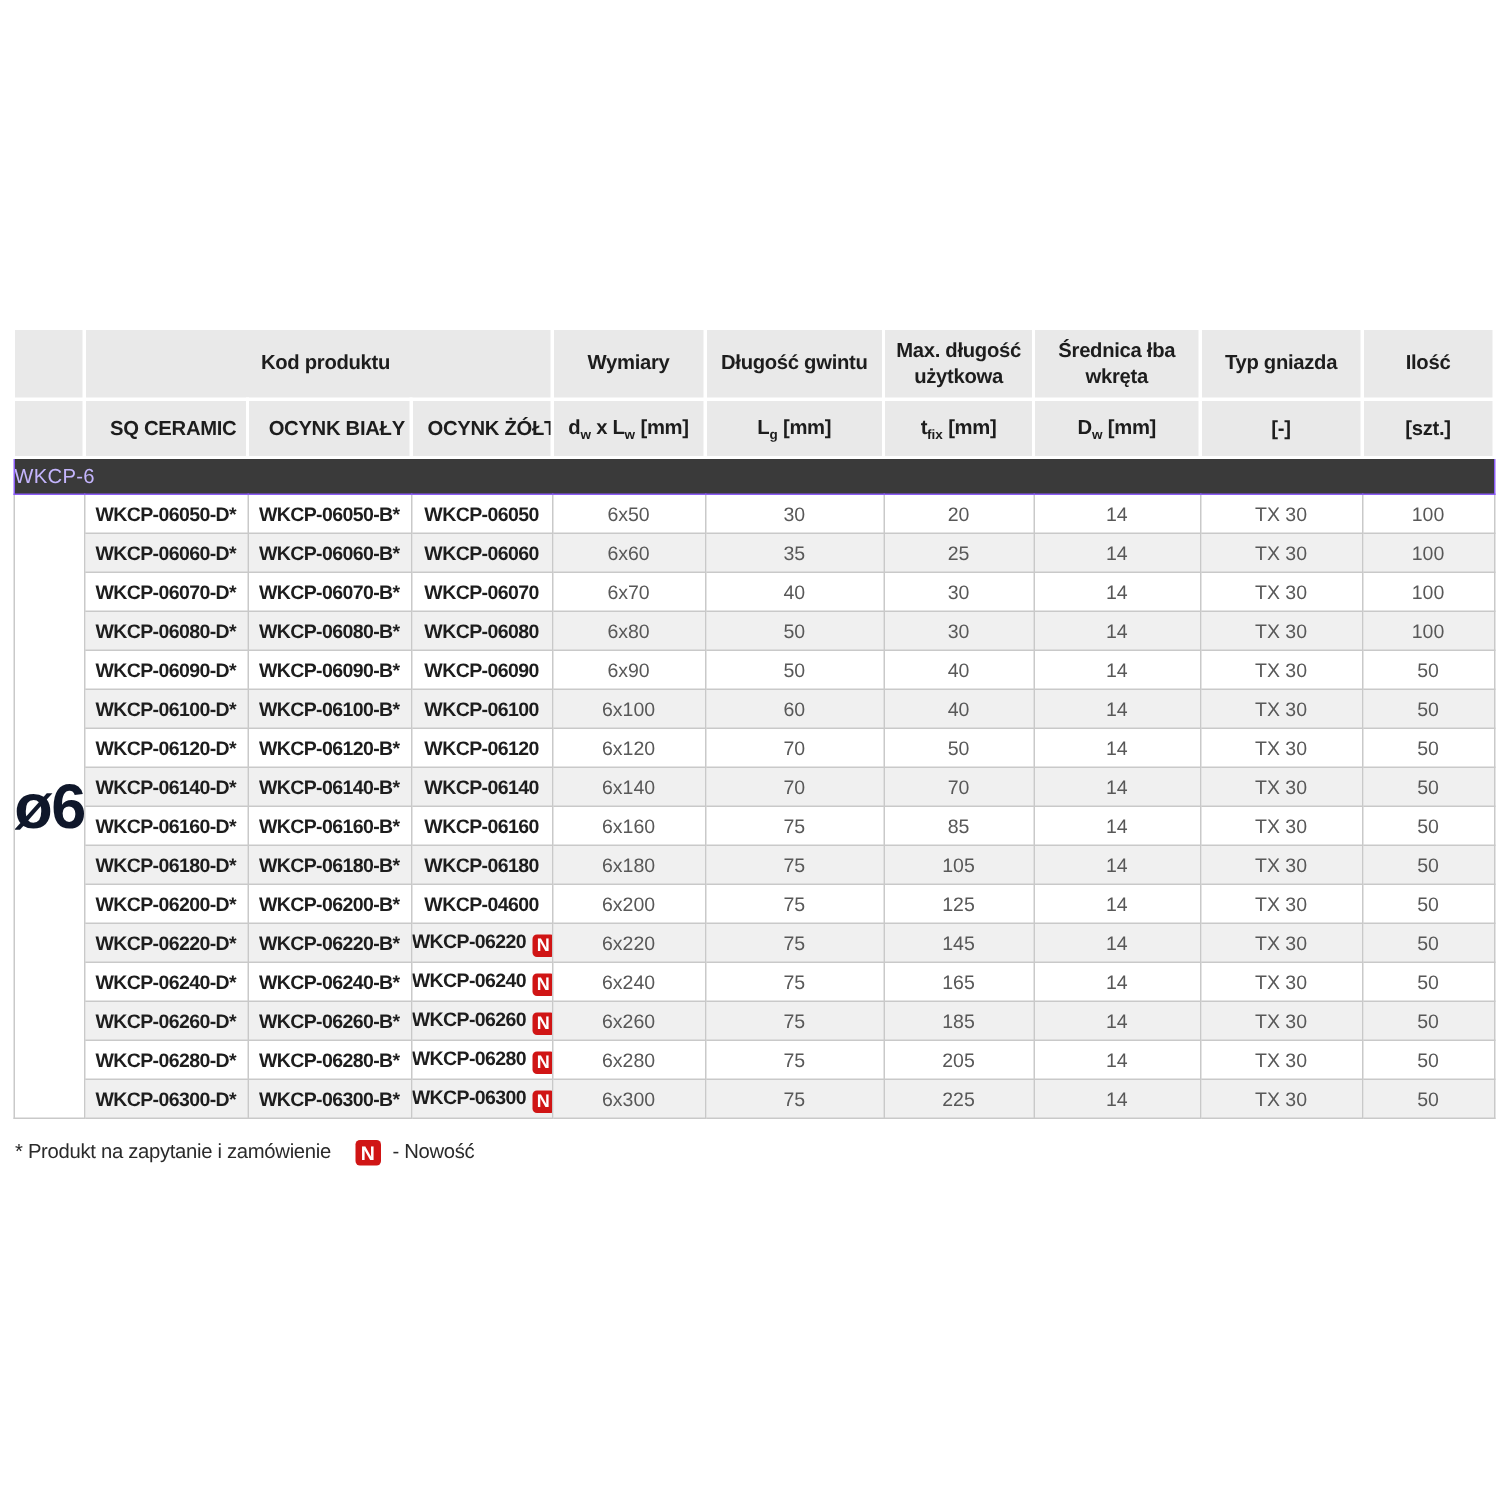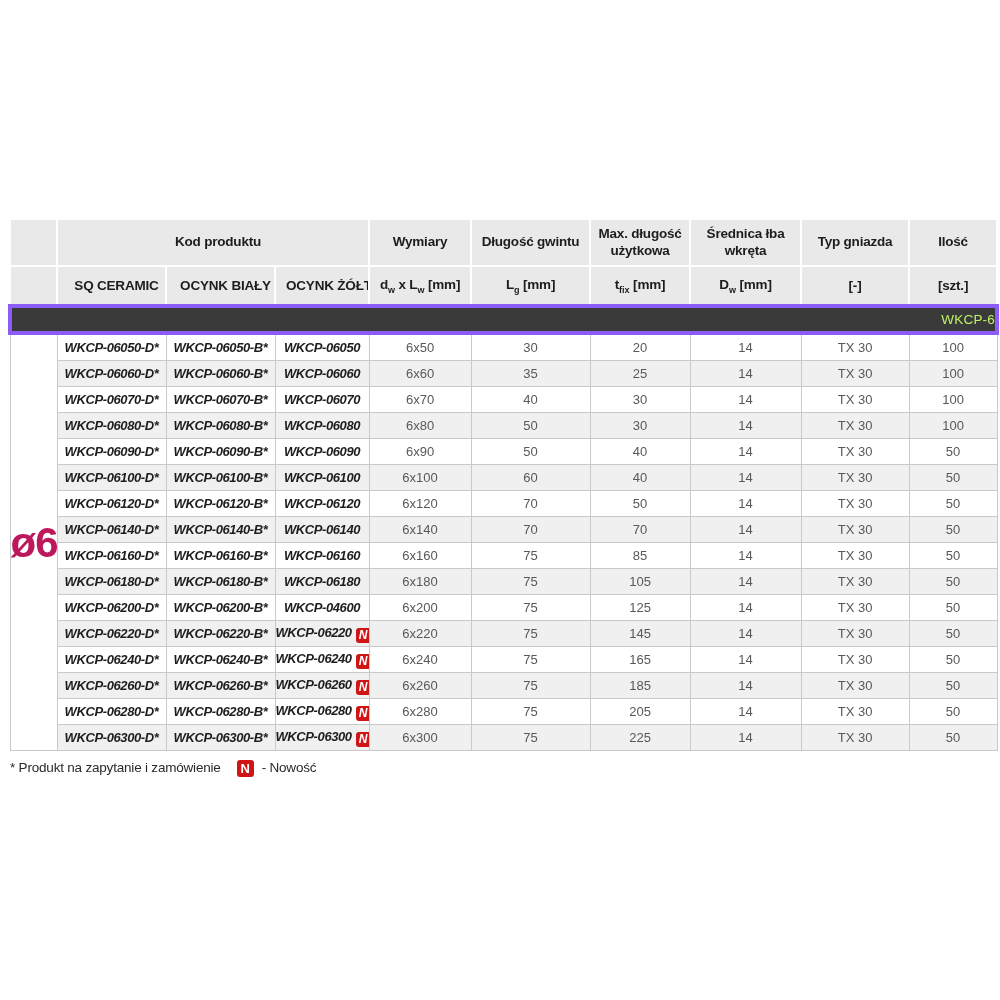--- a/index.html
+++ b/index.html
@@ -52,48 +52,47 @@
     text-align: left;
     padding-left: 10px;
   }
   sub {
     font-size: 9px;
     letter-spacing: 0;
   }
   
   tr.band td {
     background: #3a3a3a;
-    border: 4px solid #8b5cf6;
-    color: #bef264;
+    border: 1px solid #8b5cf6;
+    color: #c4b5fd;
     height: 23px;
-    text-align: right;
+    text-align: left;
     font-size: 13.5px;
     letter-spacing: 0.2px;
   }
   
   tbody.data td {
     border: 1px solid #c9c9c9;
     height: 25px;
     text-align: center;
     font-size: 13px;
     background: #ffffff;
   }
   tbody.data tr.even td { background: #f0f0f0; }
   tbody.data td.code {
     font-weight: bold;
     color: #1d1d1d;
     letter-spacing: -0.4px;
-    font-style: italic;
   }
   tbody.data td.val { color: #585858; }
   tbody.data td.dia-cell {
     background: #ffffff;
     font-size: 42px;
     font-weight: bold;
-    color: #be185d;
+    color: #0f172a;
     letter-spacing: -1px;
     text-align: right;
   }
   .nbadge {
     display: inline-block;
     width: 15px;
     height: 15px;
     background: #d01515;
     color: #ffffff;
     border-radius: 3px;

